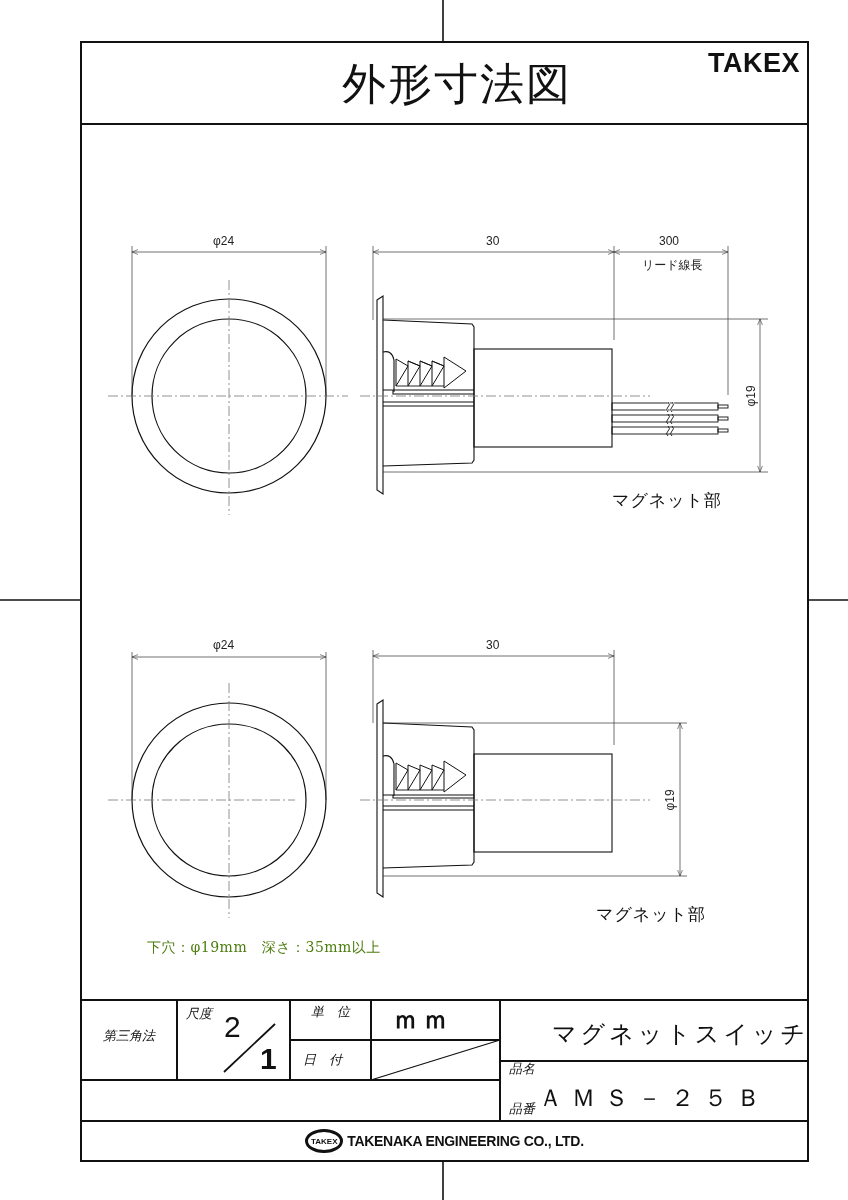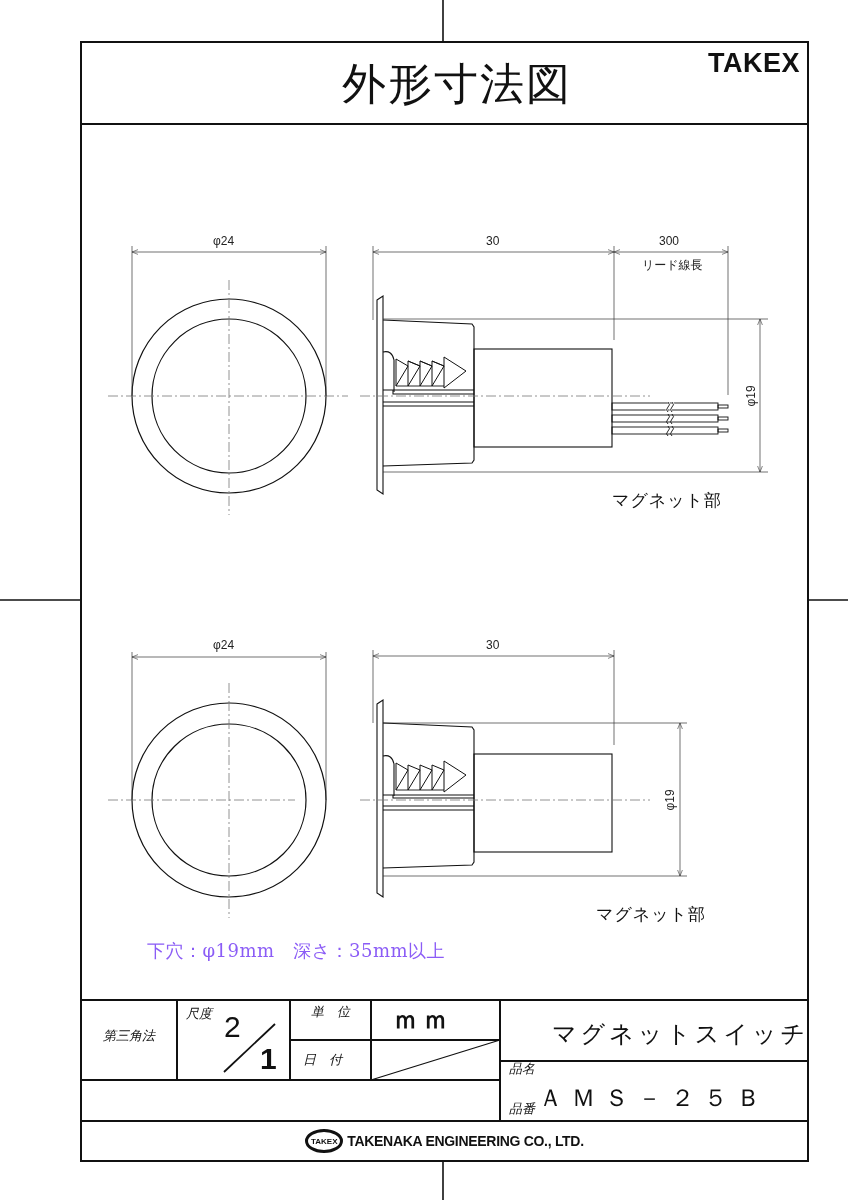--- a/index.html
+++ b/index.html
@@ -7,21 +7,21 @@
          font-family: "DejaVu Sans", "Liberation Sans", sans-serif; color: #111; }
   .abs { position: absolute; }
   svg.drawing { position: absolute; left: 0; top: 0; }
   .title-text { left: 92px; top: 44px; width: 730px; text-align: center;
                 font-size: 44px; letter-spacing: 2px; line-height: 80px; }
   .brand { right: 48px; top: 48px; font-family: "Liberation Sans", sans-serif;
            font-weight: bold; font-size: 27px; letter-spacing: 0.5px; }
   .dim { font-family: "Liberation Sans", sans-serif; font-size: 12px; color: #222; }
   .dim-v { transform: rotate(-90deg); transform-origin: center; }
   .jp-label { font-size: 17px; letter-spacing: 1px; color: #111; }
-  .note { font-family: "DejaVu Serif", "Liberation Serif", serif; font-size: 18px; color: #8b5cf6; letter-spacing: 0.5px; }
+  .note { font-family: "DejaVu Serif", "Liberation Serif", serif; font-size: 14px; color: #4d7c0f; letter-spacing: 0.5px; }
   .tb-small { font-size: 13px; font-style: italic; }
   .tb-mm { font-family: "Liberation Sans", sans-serif; font-weight: bold; font-size: 24px; letter-spacing: 6px; }
   .tb-name { font-size: 24px; letter-spacing: 4px; }
   .tb-code { font-family: Liberation Serif, serif; font-size: 24px; letter-spacing: 9px; }
   .scale-num { font-family: "Liberation Sans", sans-serif; font-size: 30px; }
   .company { font-family: "Liberation Sans", sans-serif; font-weight: bold; font-size: 14px; letter-spacing: -0.3px; }
   .logo-ring { width: 38px; height: 24px; border: 3px solid #111; border-radius: 50%;
                display: flex; align-items: center; justify-content: center;
                font-family: "Liberation Sans", sans-serif; font-size: 8px; font-weight: bold; box-sizing: border-box; }
 </style>

